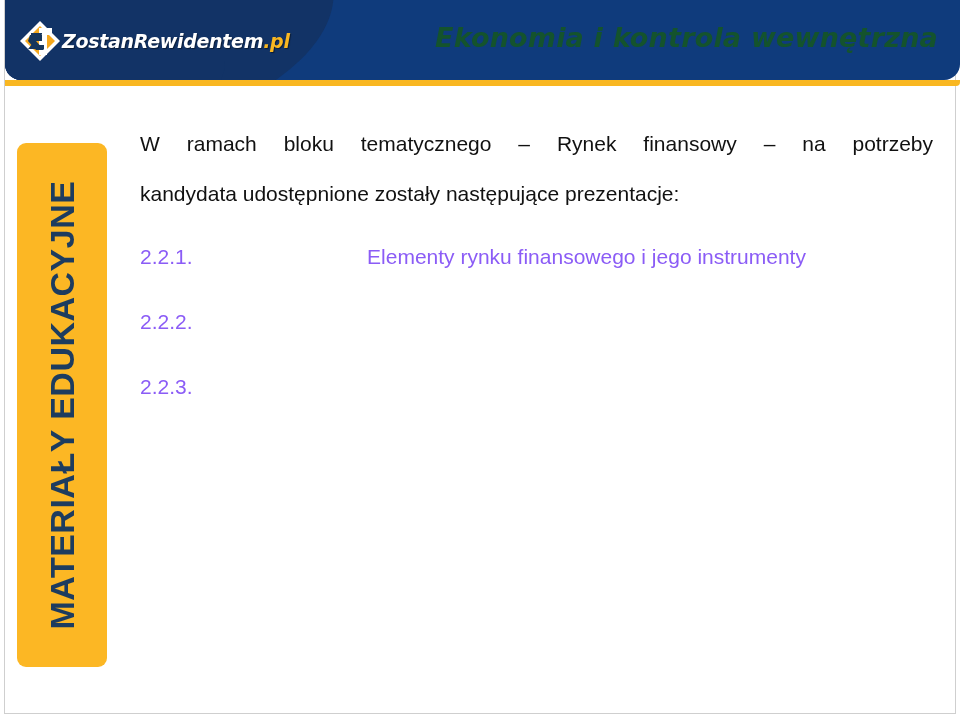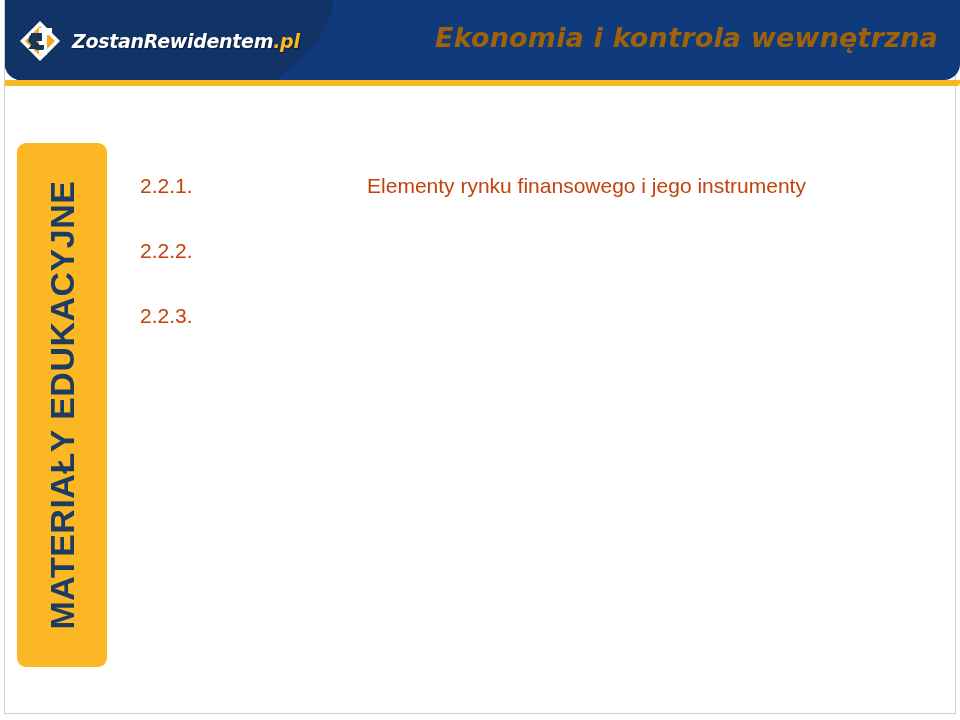--- a/index.html
+++ b/index.html
@@ -77,21 +77,20 @@
   }
 
   
   #logo-block {
     position: absolute;
     left: 18px;
     top: 19px;
     height: 44px;
     display: flex;
     align-items: center;
-    gap: 10px;
   }
   #logo-mark {
     position: relative;
     width: 44px;
     height: 44px;
     flex: none;
   }
   #logo-text {
     font-family: "DejaVu Sans", sans-serif;
     font-style: italic;
@@ -105,21 +104,21 @@
   #logo-text .tld { color: #f9b721; }
 
   #header-title {
     position: absolute;
     right: 22px;
     top: 22px;
     font-family: "DejaVu Sans", sans-serif;
     font-style: italic;
     font-weight: bold;
     font-size: 27px;
-    color: #a16207;
+    color: #14532d;
     letter-spacing: 0.2px;
     white-space: nowrap;
   }
 
   
   #side-tab {
     position: absolute;
     left: 17px;
     top: 143px;
     width: 90px;
@@ -165,21 +164,21 @@
   }
   .para .l2 {
     display: block;
     margin-bottom: 0;
   }
 
   .item {
     display: flex;
     font-family: "Liberation Sans", sans-serif;
     font-size: 21px;
-    color: #c2410c;
+    color: #8b5cf6;
     margin-top: 41px;
   }
   .item .num {
     flex: none;
     width: 100px;
   }
   .item .txt {
     flex: 1;
     text-align: center;
   }
@@ -218,20 +217,24 @@
   </div>
 
   <div id="header-title">Ekonomia i kontrola wewnętrzna</div>
 
   <div id="side-tab">
     <div id="side-tab-label">MATERIAŁY EDUKACYJNE</div>
   </div>
 
   <div id="content">
 
+    <p class="para">
+      <span class="l1">W ramach bloku tematycznego – Rynek finansowy – na potrzeby</span>
+      <span class="l2">kandydata udostępnione zostały następujące prezentacje:</span>
+    </p>
 
     <div class="item">
       <span class="num">2.2.1.</span>
       <span class="txt">Elementy rynku finansowego i jego instrumenty</span>
     </div>
 
     <div class="item">
       <span class="num">2.2.2.</span>
     </div>
 

